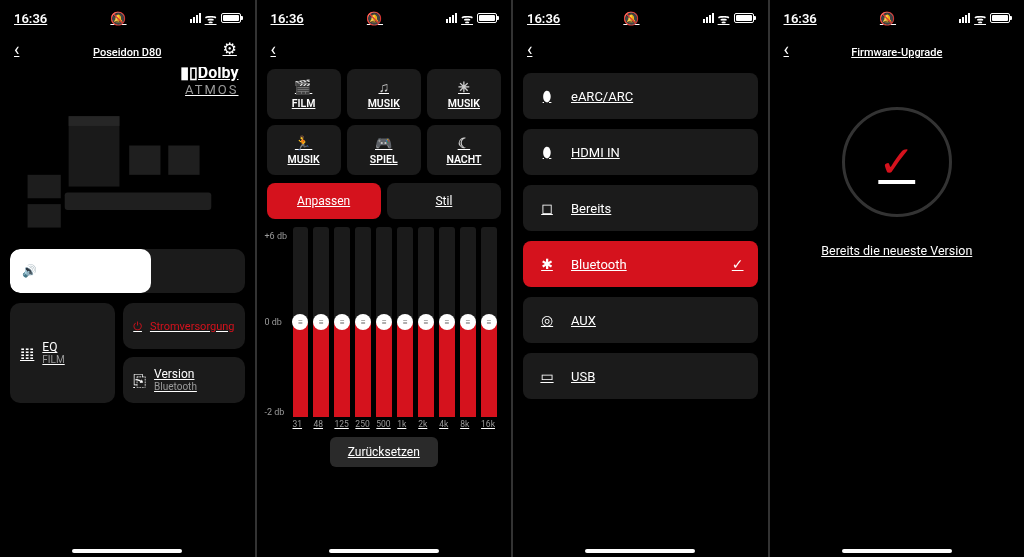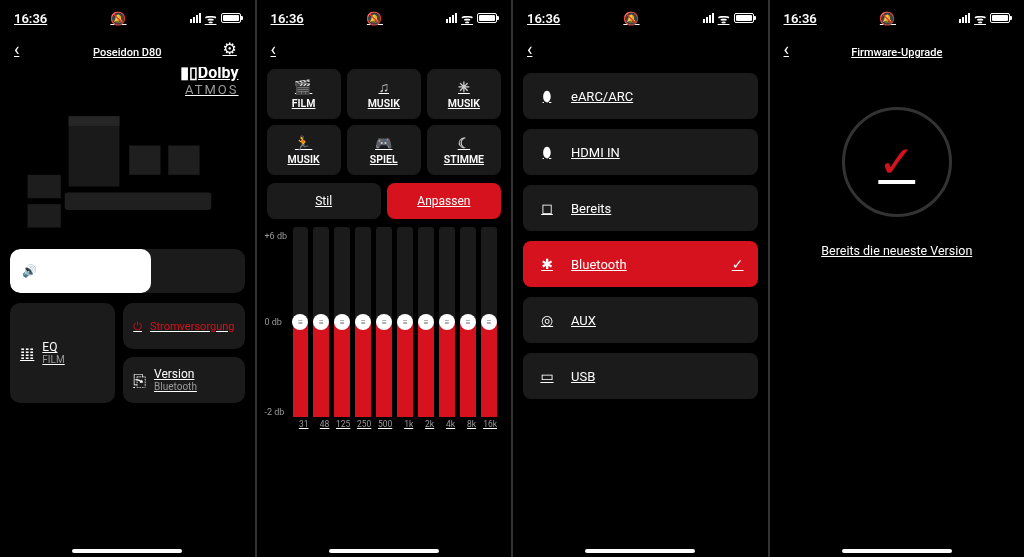--- a/index.html
+++ b/index.html
@@ -51,21 +51,21 @@
   .tab-row{display:flex;gap:6px;margin-top:8px;}
   .tab{flex:1;background:var(--card);border-radius:8px;height:36px;display:flex;align-items:center;justify-content:center;font-size:12px;}
   .tab.active{background:var(--accent);}
   .eq-area{margin-top:8px;height:190px;display:flex;flex-direction:column;position:relative;}
   .eq-labels{font-size:9px;color:var(--muted);}
   .eq-bars{flex:1;display:flex;gap:5px;align-items:stretch;padding:0 4px;}
   .eq-track{flex:1;background:var(--card);border-radius:3px;display:flex;flex-direction:column;position:relative;min-width:0;}
   .eq-fill{position:absolute;bottom:0;left:0;right:0;height:50%;background:var(--accent);}
   .eq-thumb{position:absolute;left:50%;top:50%;transform:translate(-50%,-50%);width:16px;height:16px;background:#fff;border-radius:50%;display:flex;align-items:center;justify-content:center;color:#666;font-size:8px;}
   .eq-freqs{display:flex;gap:5px;font-size:8.5px;color:var(--muted);justify-content:space-between;padding:0 4px;margin-top:2px;}
-  .eq-freqs span{flex:1;text-align:right;}
+  .eq-freqs span{flex:1;text-align:left;}
   .reset-btn{background:var(--card-light);border-radius:6px;padding:8px 18px;font-size:12px;align-self:center;margin-top:8px;}
 
   
   .src-list{display:flex;flex-direction:column;gap:10px;margin-top:6px;}
   .src{background:var(--card);border-radius:8px;height:46px;display:flex;align-items:center;padding:0 14px;gap:14px;font-size:13px;}
   .src.active{background:var(--accent);}
   .src .sicon{width:20px;font-size:14px;display:flex;justify-content:center;}
   .src .check{margin-left:auto;font-size:14px;}
 
   
@@ -189,26 +189,26 @@
         <div class="mode">
           <span class="micon">🏃</span>
           <span>MUSIK</span>
         </div>
         <div class="mode">
           <span class="micon">🎮</span>
           <span>SPIEL</span>
         </div>
         <div class="mode">
           <span class="micon">☾</span>
-          <span>STIMME</span>
+          <span>NACHT</span>
         </div>
       </div>
     <div class="tab-row">
+      <div class="tab active">Anpassen</div>
       <div class="tab">Stil</div>
-      <div class="tab active">Anpassen</div>
     </div>
     <div class="eq-area">
       <div class="eq-labels" style="position:absolute;left:-2px;top:4px;">+6 db</div>
       <div class="eq-labels" style="position:absolute;left:-2px;top:50%;transform:translateY(-50%);">0 db</div>
       <div class="eq-labels" style="position:absolute;left:-2px;bottom:0;">-2 db</div>
       <div class="eq-bars" id="eq-bars" style="margin-left:22px;">
           <div class="eq-track">
             <div class="eq-fill"></div>
             <div class="eq-thumb">≡</div>
           </div>
@@ -255,20 +255,21 @@
         <span>48</span>
         <span>125</span>
         <span>250</span>
         <span>500</span>
         <span>1k</span>
         <span>2k</span>
         <span>4k</span>
         <span>8k</span>
         <span>16k</span>
       </div>
+    <div class="reset-btn">Zurücksetzen</div>
   </div>
   <div class="home-indicator"></div>
 </div>
 
 <div class="phone">
   <div class="status-bar">
     <span>16:36</span>
     <span>🔕</span>
     <span class="icons">
       <span class="sig">

